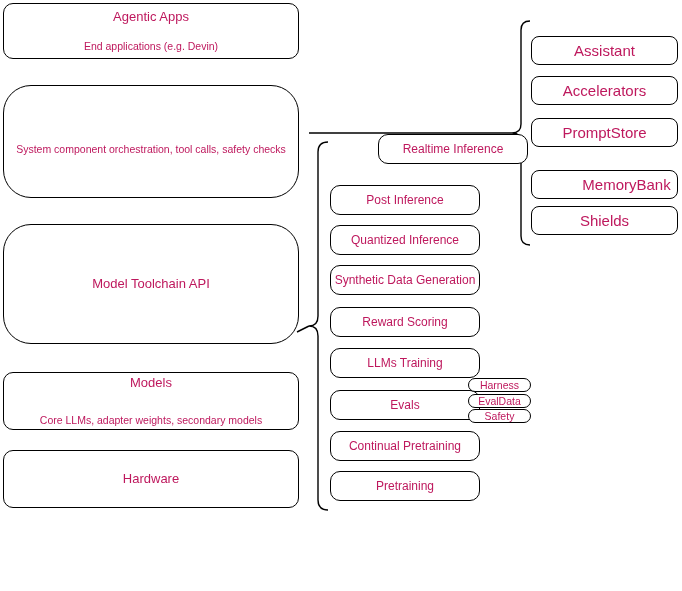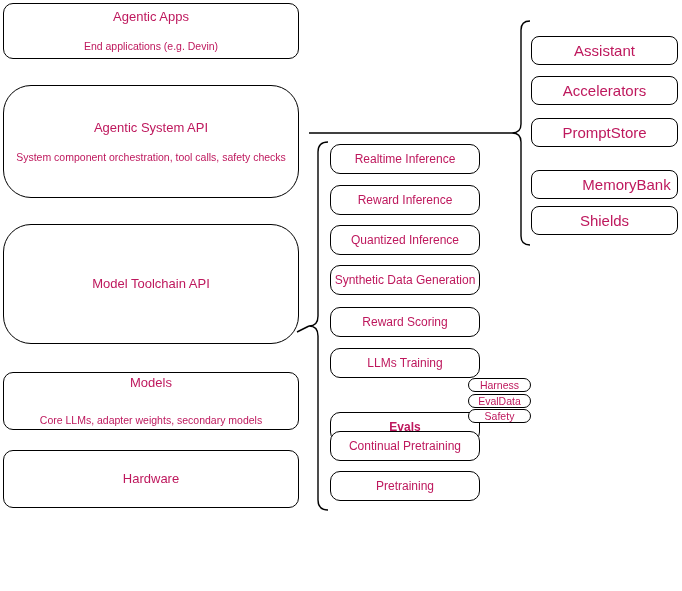--- a/index.html
+++ b/index.html
@@ -91,53 +91,52 @@
     <path d="M297 332 L309 326" stroke="#000000" stroke-width="1.4" fill="none"></path>
 
     <path d="M328 142 Q318 142 318 152 L318 316 Q318 326 309 326 Q318 326 318 336 L318 500 Q318 510 328 510" stroke="#000000" stroke-width="1.4" fill="none"></path>
   </svg>
 
   <div class="node leftbox n-agentic-apps">
     <div class="title">Agentic Apps</div>
     <div class="subtitle">End applications (e.g. Devin)</div>
   </div>
   <div class="node leftbox bigbox n-system-api">
-    <div class="title">Agentic System API</div>
     <div class="subtitle">System component orchestration, tool calls, safety checks</div>
   </div>
   <div class="node leftbox bigbox n-toolchain">
     <div class="title">Model Toolchain API</div>
   </div>
   <div class="node leftbox n-models">
     <div class="title">Models</div>
     <div class="subtitle">Core LLMs, adapter weights, secondary models</div>
   </div>
   <div class="node leftbox n-hardware">
     <div class="title">Hardware</div>
   </div>
 
-  <div class="node midbox" style="top:144px;">
+  <div class="node midbox" style="top:134px;margin-left:48px;">
     <div class="title">Realtime Inference</div>
   </div>
   <div class="node midbox" style="top:185px;">
-    <div class="title">Reward Inference</div>
+    <div class="title">Post Inference</div>
   </div>
   <div class="node midbox" style="top:225px;">
     <div class="title">Quantized Inference</div>
   </div>
   <div class="node midbox" style="top:265px;">
     <div class="title">Synthetic Data Generation</div>
   </div>
   <div class="node midbox" style="top:307px;">
     <div class="title">Reward Scoring</div>
   </div>
   <div class="node midbox" style="top:348px;">
     <div class="title">LLMs Training</div>
   </div>
-  <div class="node midbox" style="top:412px;font-weight:bold;">
+  <div class="node midbox" style="top:390px;">
     <div class="title">Evals</div>
   </div>
   <div class="node midbox" style="top:431px;">
     <div class="title">Continual Pretraining</div>
   </div>
   <div class="node midbox" style="top:471px;">
     <div class="title">Pretraining</div>
   </div>
 
   <div class="tag" style="top:378px;">

